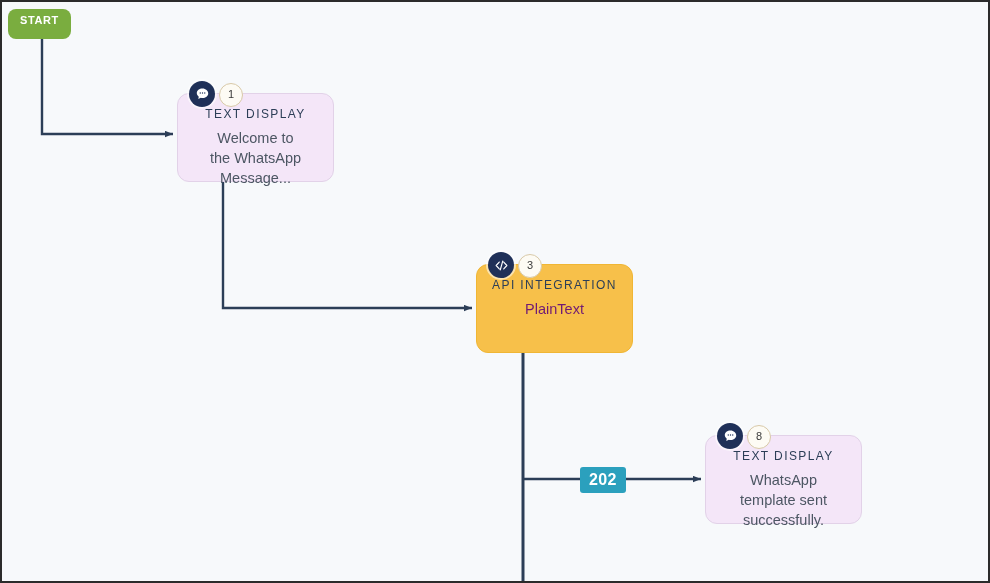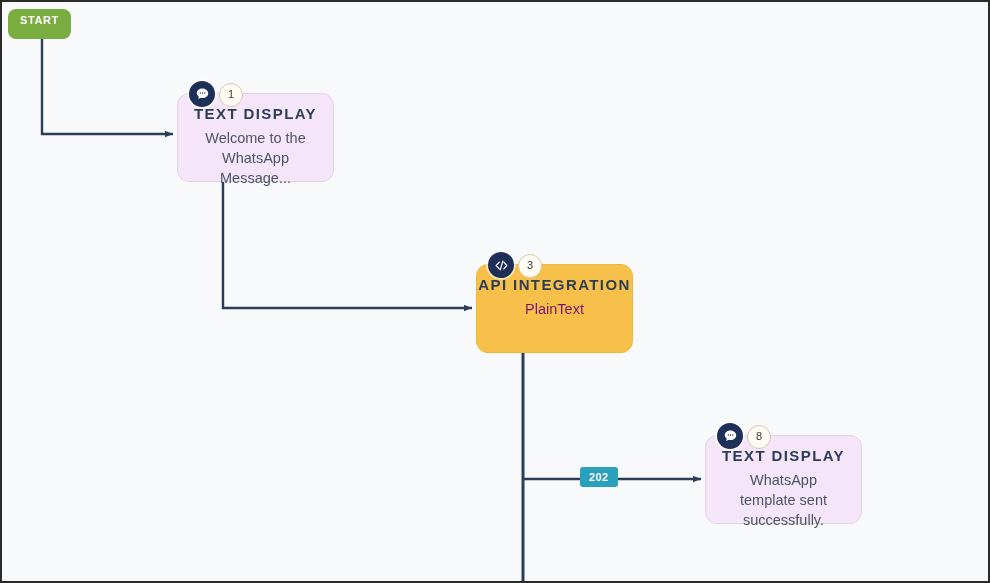--- a/index.html
+++ b/index.html
@@ -61,35 +61,35 @@
   .node.text-display {
     background: #f4e6f8;
     border: 1px solid #e2d2e8;
   }
   .node.api-integration {
     background: #f7c04a;
     border: 1px solid #f0b634;
   }
 
   .node-kind {
-    font-size: 15px;
-    font-weight: bold;
+    font-size: 12px;
+    font-weight: normal;
     letter-spacing: 1.4px;
     color: #2c3e57;
     text-transform: uppercase;
     text-align: center;
     line-height: 12px;
   }
   .node-title {
     margin-top: 8px;
     font-size: 14.5px;
     color: #4c5663;
     text-align: center;
     line-height: 20px;
-    padding: 0 16px;
+    padding: 0 28px;
   }
   .node.api-integration .node-title {
     color: #701a75;
   }
 
   
   .type-icon {
     position: absolute;
     width: 26px;
     height: 26px;
@@ -117,21 +117,21 @@
     color: #3a3a3a;
     line-height: 20px;
     text-align: center;
   }
 
   
   .edge-label {
     position: absolute;
     background: #2ba0bd;
     color: #ffffff;
-    font-size: 11px;
+    font-size: 16px;
     font-weight: bold;
     letter-spacing: 0.4px;
     border-radius: 3px;
     padding: 4px 9px;
     text-align: center;
     white-space: nowrap;
   }
 </style>
 </head>
 <body>

